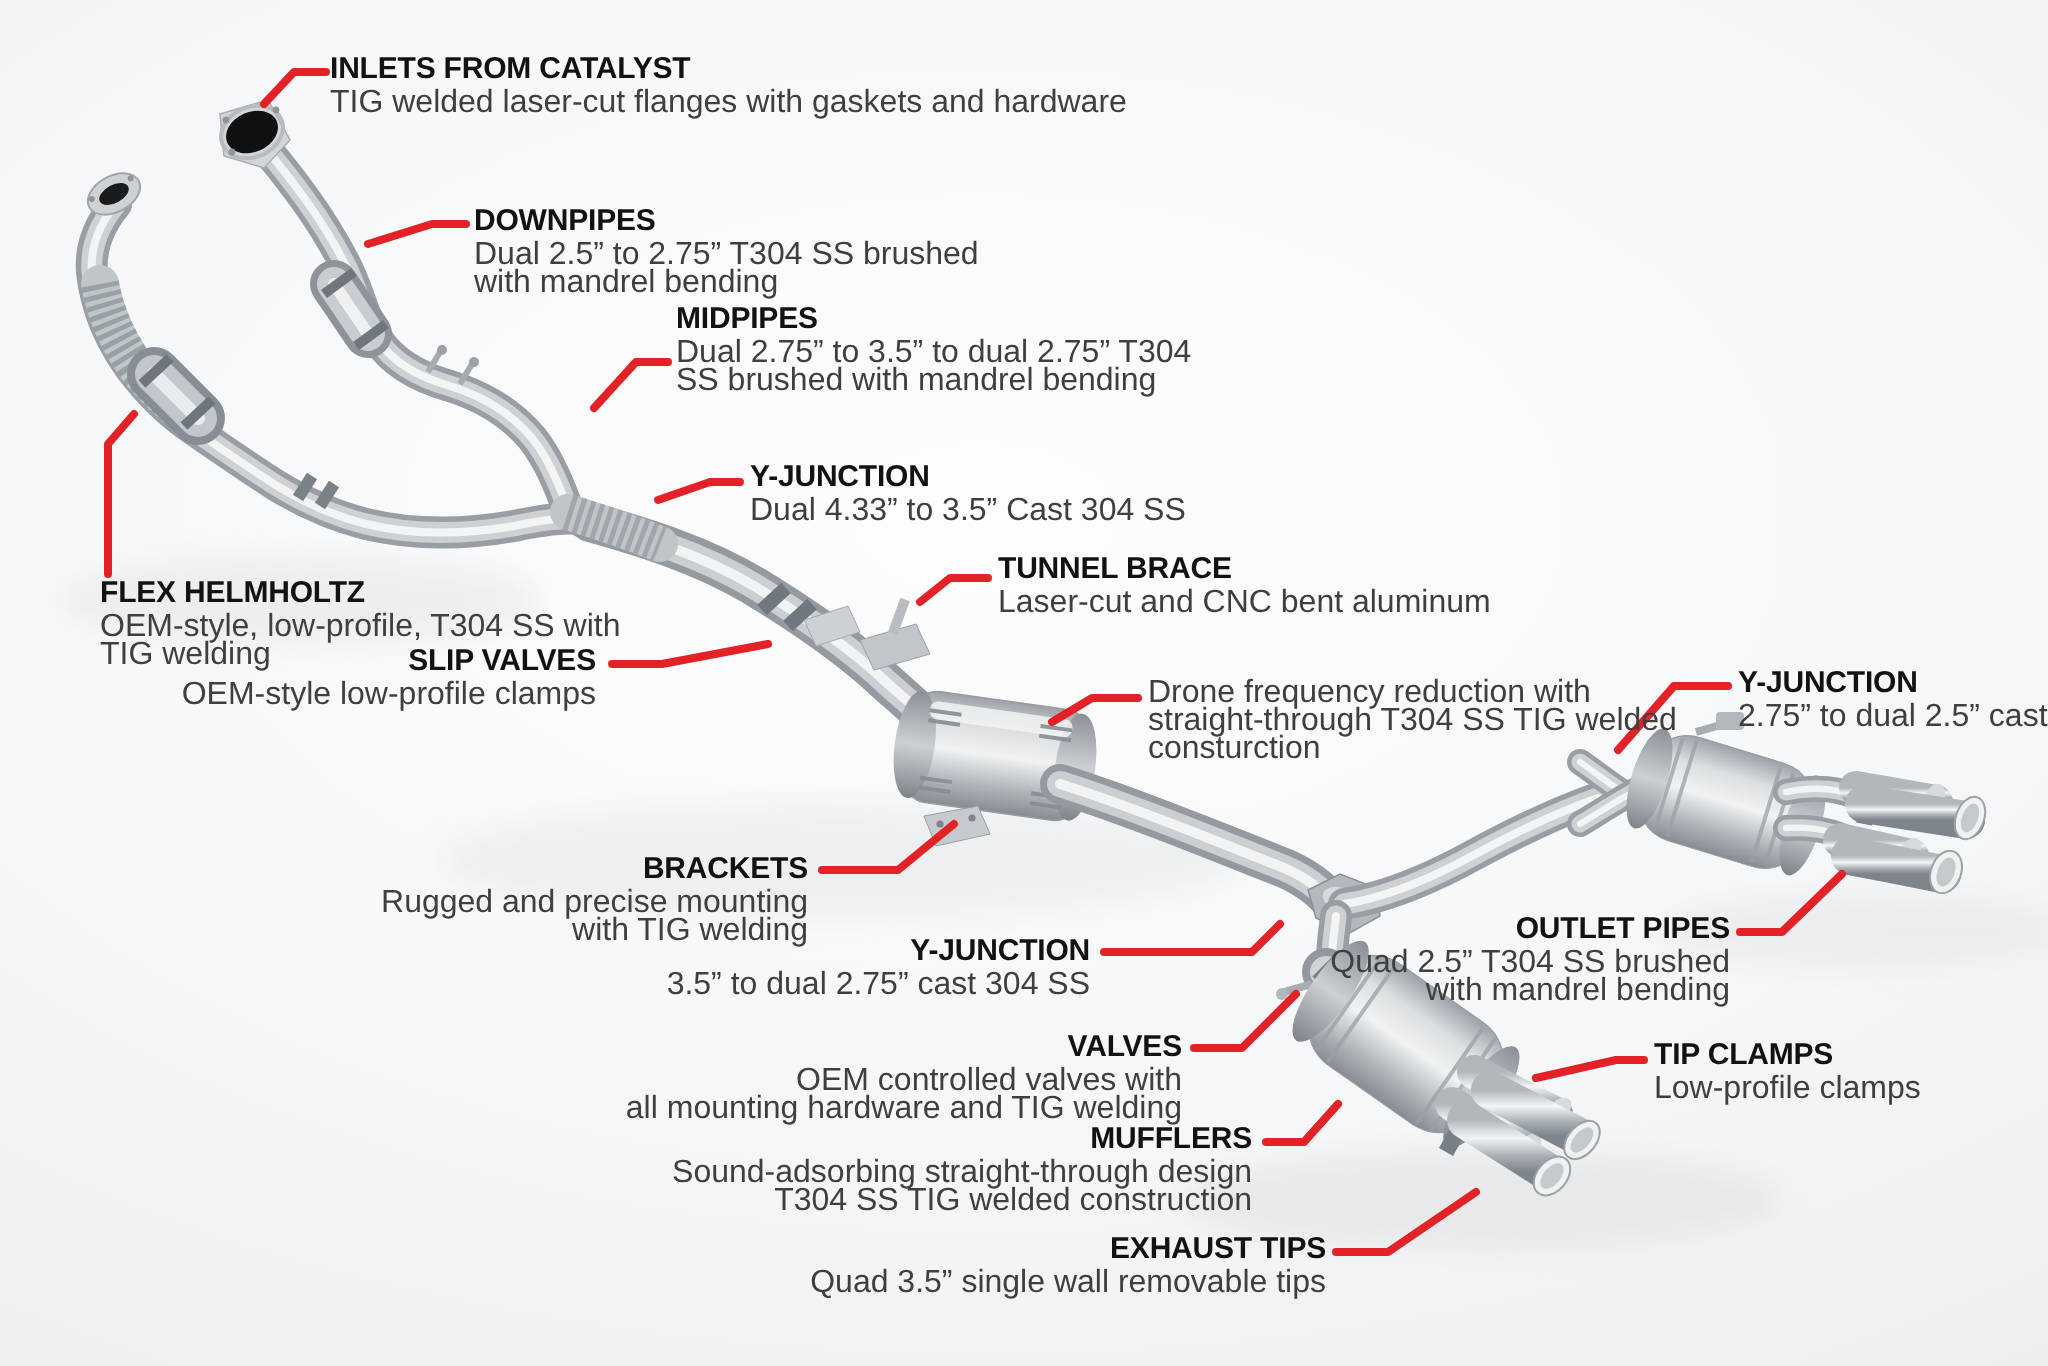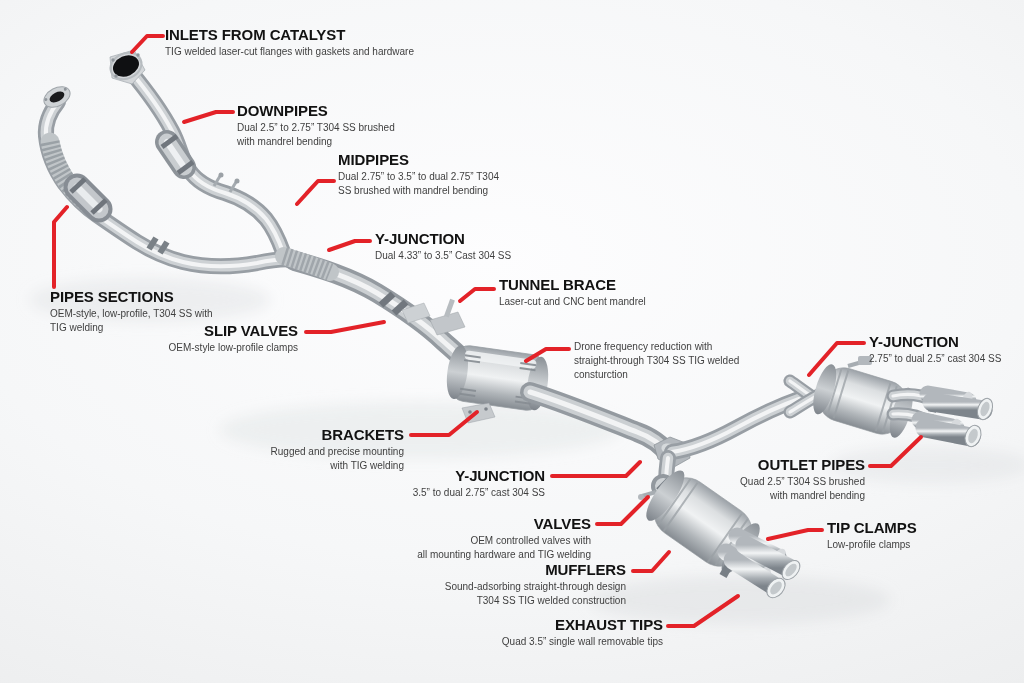--- a/index.html
+++ b/index.html
@@ -20,21 +20,21 @@
   .pipe.md .h{stroke:#f3f4f5;stroke-width:3.2}
   .pipe.lg .o{stroke:#949aa0;stroke-width:20}
   .pipe.lg .m{stroke:#cbcfd2;stroke-width:13}
   .pipe.lg .h{stroke:#f2f3f4;stroke-width:5}
 
   .leader{fill:none;stroke-width:4;stroke-linecap:round;stroke-linejoin:round}
 
   
   .lbl{position:absolute;white-space:nowrap;}
   .lbl .t{font-size:15px;font-weight:700;letter-spacing:-.1px;line-height:18px;color:#121212;}
-  .lbl .s{font-size:10px;line-height:13px;color:#3f3f3f;margin-top:1px;}
+  .lbl .s{font-size:16px;line-height:13px;color:#3f3f3f;margin-top:1px;}
   .lbl.right{text-align:right;}
   #lbl-inlets{left:165px;top:26px;}
   #lbl-downpipes{left:237px;top:102px;}
   #lbl-midpipes{left:338px;top:151px;}
   #lbl-yjunction-front{left:375px;top:230px;}
   #lbl-tunnelbrace{left:499px;top:276px;}
   #lbl-flexsections{left:50px;top:288px;}
   #lbl-slipclamps{right:726px;top:322px;}
   #lbl-helmholtz{left:574px;top:339px;}
   #lbl-yjunction-rear{left:869px;top:333px;}
@@ -328,24 +328,24 @@
   <div class="t">MIDPIPES</div>
   <div class="s">Dual 2.75” to 3.5” to dual 2.75” T304</div>
   <div class="s">SS brushed with mandrel bending</div>
 </div>
 <div class="lbl" id="lbl-yjunction-front">
   <div class="t">Y-JUNCTION</div>
   <div class="s">Dual 4.33” to 3.5” Cast 304 SS</div>
 </div>
 <div class="lbl" id="lbl-tunnelbrace">
   <div class="t">TUNNEL BRACE</div>
-  <div class="s">Laser-cut and CNC bent mandrel</div>
+  <div class="s">Laser-cut and CNC bent aluminum</div>
 </div>
 <div class="lbl" id="lbl-flexsections">
-  <div class="t">PIPES SECTIONS</div>
+  <div class="t">FLEX HELMHOLTZ</div>
   <div class="s">OEM-style, low-profile, T304 SS with</div>
   <div class="s">TIG welding</div>
 </div>
 <div class="lbl right" id="lbl-slipclamps">
   <div class="t">SLIP VALVES</div>
   <div class="s">OEM-style low-profile clamps</div>
 </div>
 <div class="lbl" id="lbl-helmholtz">
   <div class="s">Drone frequency reduction with</div>
   <div class="s">straight-through T304 SS TIG welded</div>

